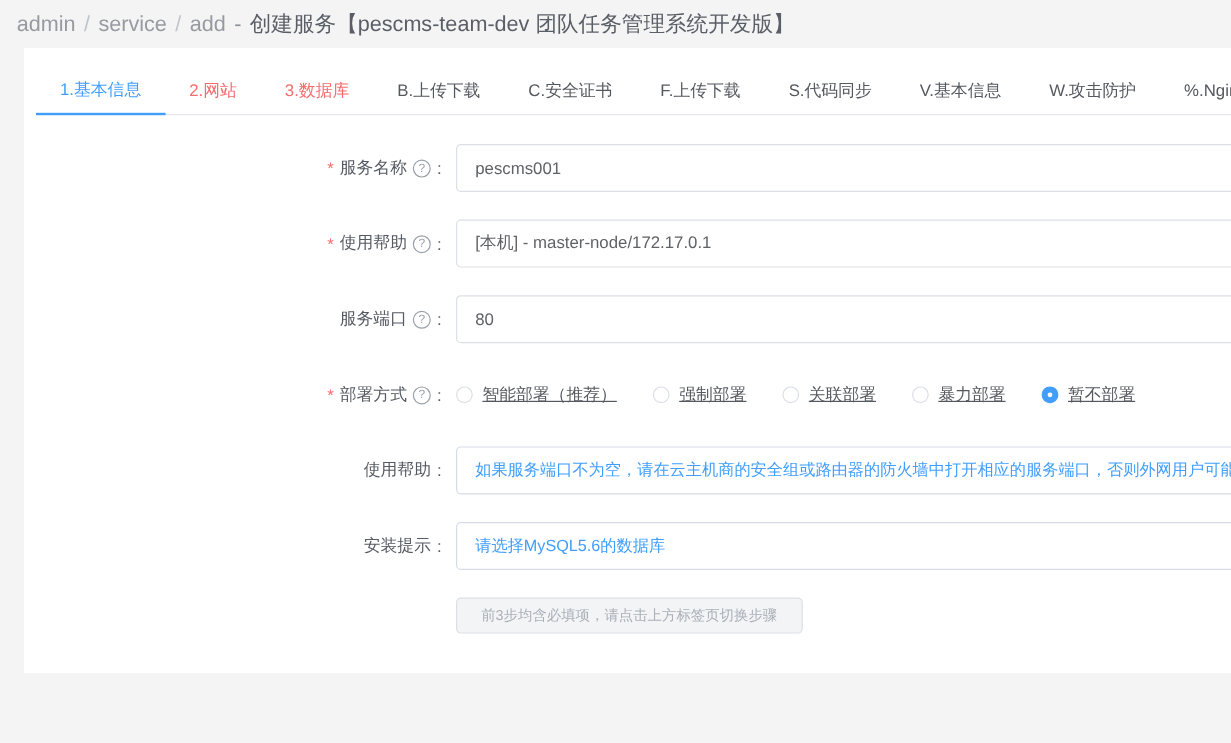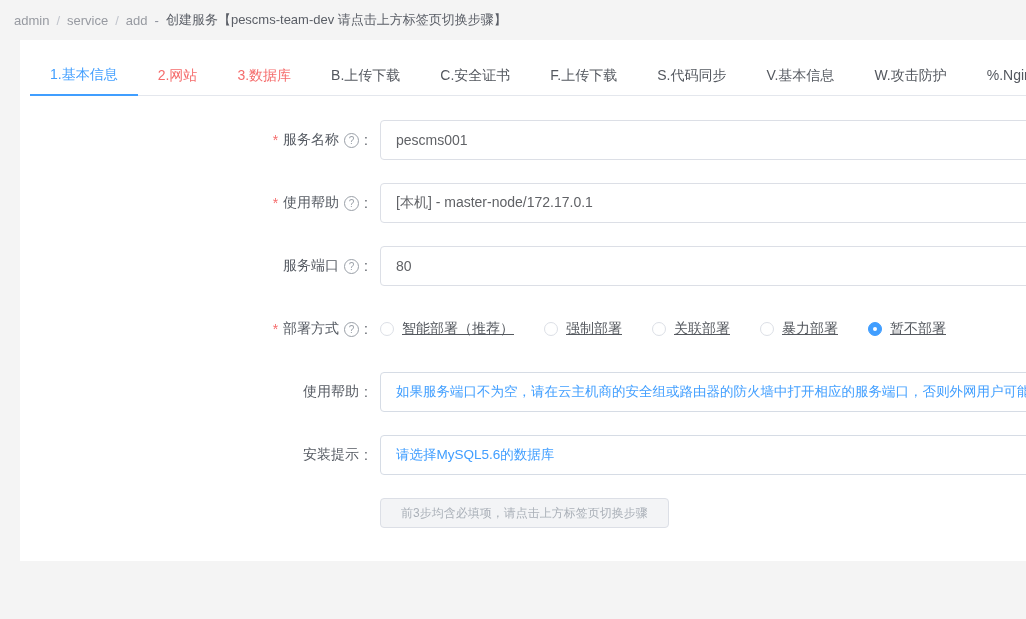--- a/index.html
+++ b/index.html
@@ -11,21 +11,21 @@
     position: relative;
     color: #606266;
   }
 
   
   .breadcrumb {
     height: 40px;
     display: flex;
     align-items: center;
     padding: 0 14px;
-    font-size: 13px;
+    font-size: 18px;
     color: #979aa1;
     white-space: nowrap;
   }
   .breadcrumb .crumb { color: #979aa1; cursor: pointer; }
   .breadcrumb .sep { margin: 0 7px; color: #c0c4cc; }
   .breadcrumb .dash { margin: 0 7px; color: #8a8f99; }
   .breadcrumb .crumb-title { color: #5a5e66; }
 
   
   .card {
@@ -168,21 +168,21 @@
 </head>
 <body>
 
 <div class="breadcrumb">
   <span class="crumb">admin</span>
   <span class="sep">/</span>
   <span class="crumb">service</span>
   <span class="sep">/</span>
   <span class="crumb">add</span>
   <span class="dash">-</span>
-  <span class="crumb-title">创建服务【pescms-team-dev 请点击上方标签页切换步骤】</span>
+  <span class="crumb-title">创建服务【pescms-team-dev 团队任务管理系统开发版】</span>
 </div>
 
 <div class="card">
 
   <div class="tabs">
     <div class="tab active">1.基本信息</div>
     <div class="tab alert">2.网站</div>
     <div class="tab alert">3.数据库</div>
     <div class="tab">B.上传下载</div>
     <div class="tab">C.安全证书</div>

